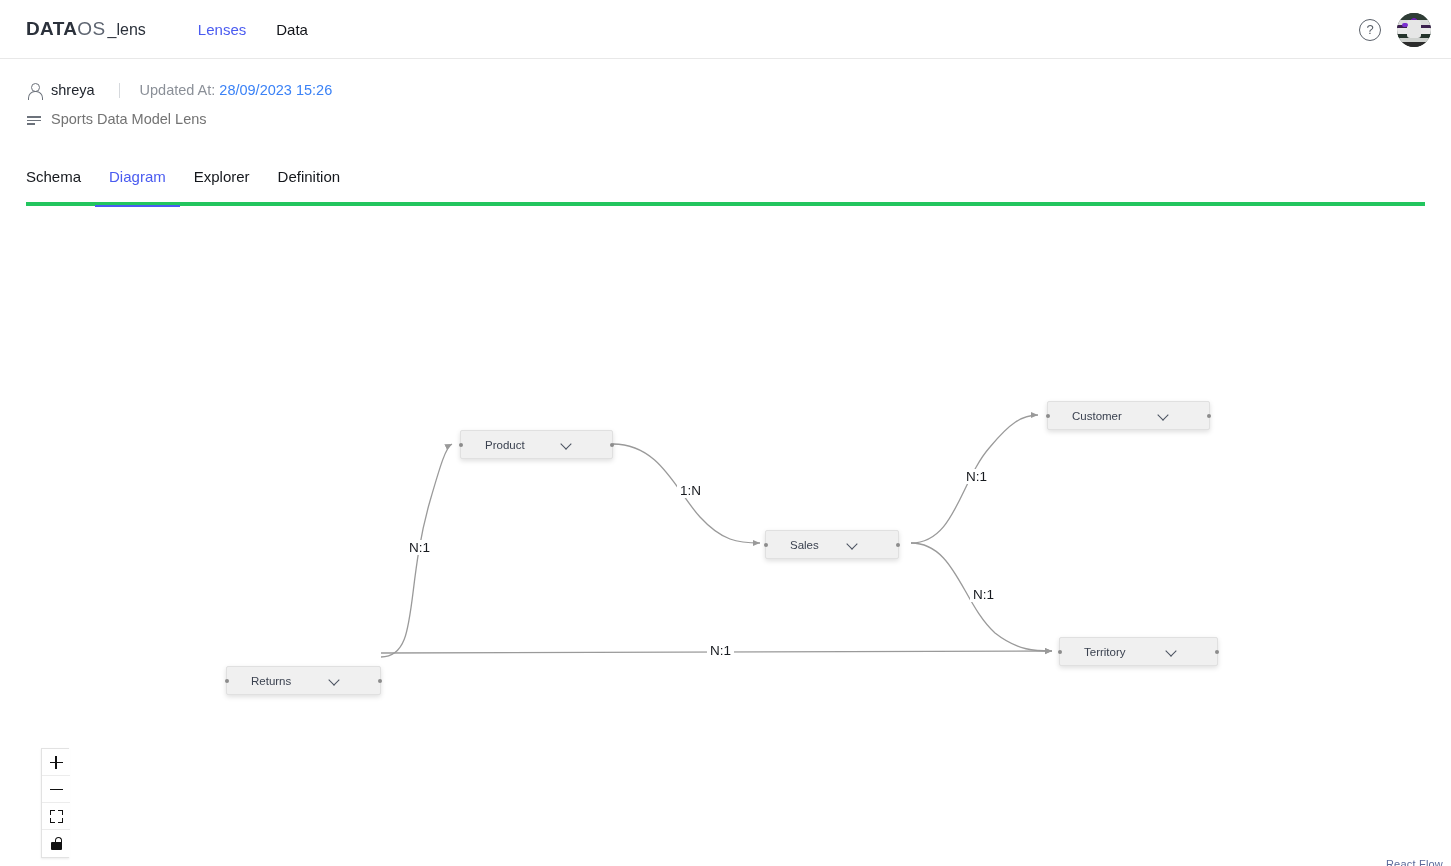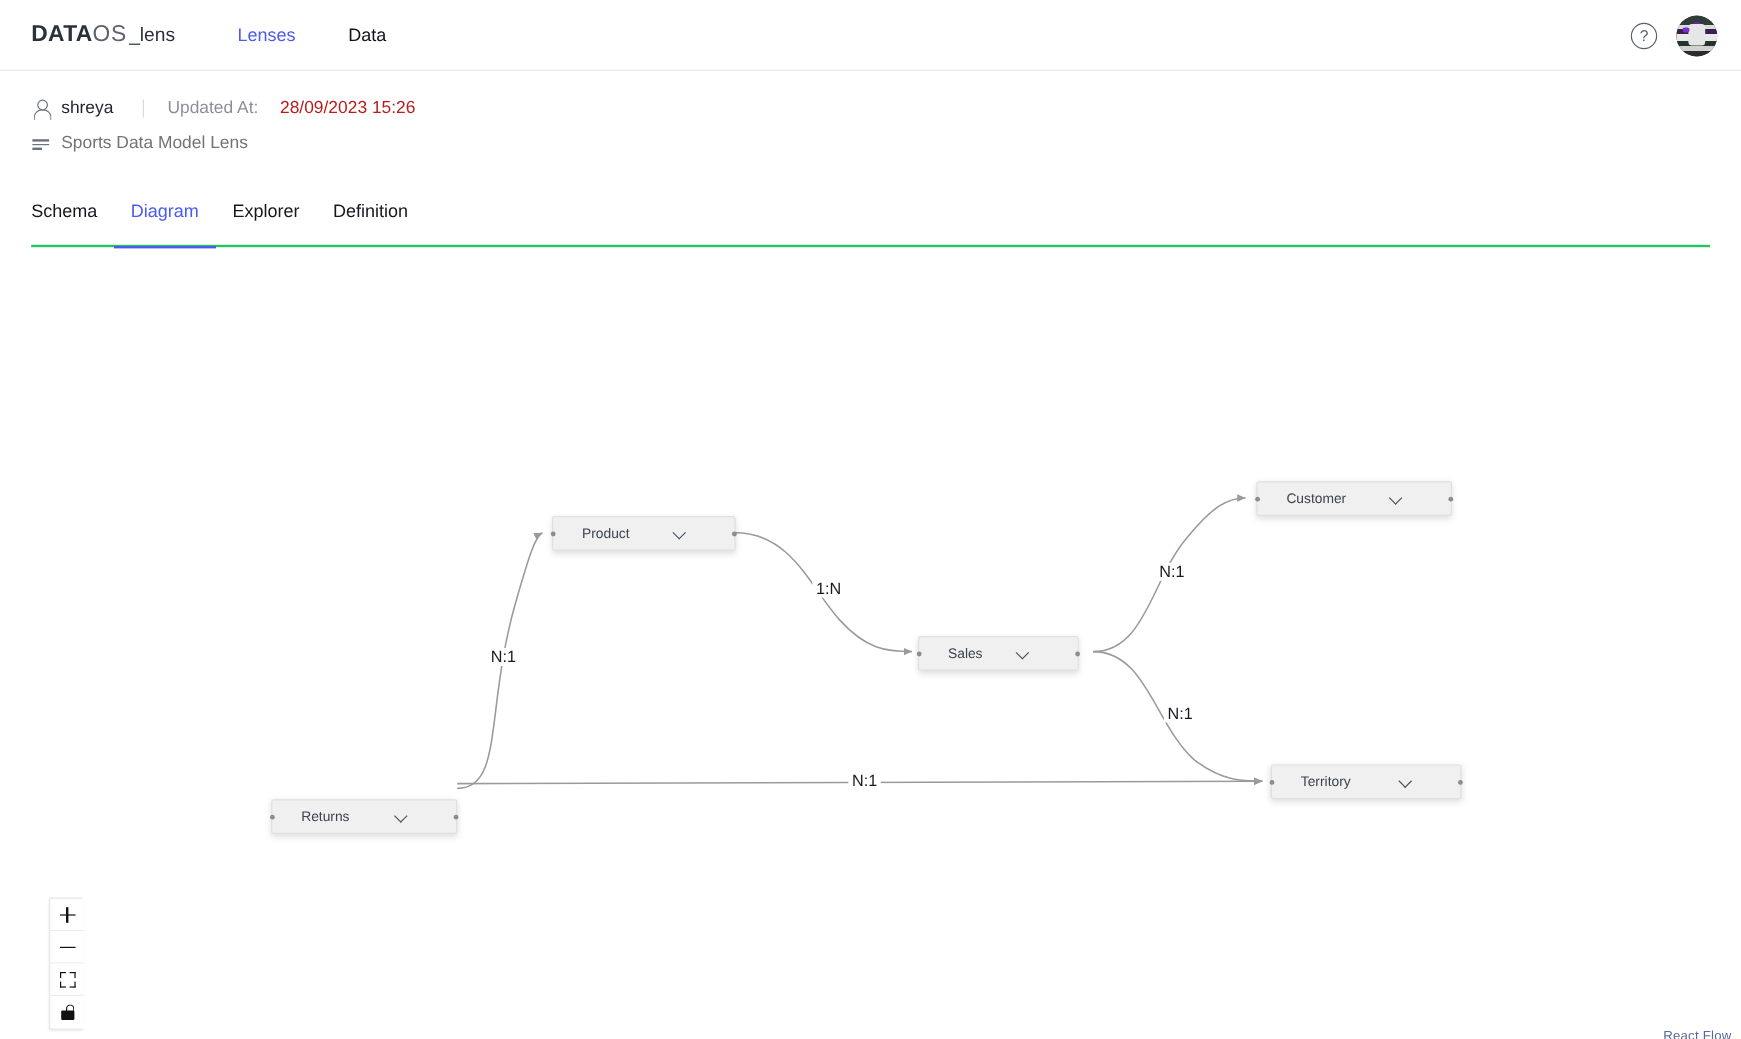--- a/index.html
+++ b/index.html
@@ -40,21 +40,21 @@
   }
   .logo-lens {
     font-size: 16px;
     font-weight: 400;
     color: #2b313b;
     margin-left: 2px;
   }
   .nav {
     display: flex;
     align-items: center;
-    gap: 44px;
+    gap: 30px;
     margin-left: 52px;
   }
   .nav-item {
     font-size: 15px;
     color: #111318;
     cursor: pointer;
   }
   .nav-item.active { color: #4a5bf0; }
 
   .topbar-right {
@@ -121,41 +121,41 @@
     width:13px; height:8px;
     border:1.3px solid #6c727b; border-bottom:none;
     border-radius:7px 7px 0 0;
   }
   .meta-user { color: #21262e; }
   .meta-divider {
     width: 1px; height: 15px; background: #d6d9dd;
     margin: 0 20px 0 24px;
   }
   .meta-updated-label { color: #8b9098; }
-  .meta-updated-value { color: #b91c1c; margin-left: 18px; }
+  .meta-updated-value { color: #3b82f6; margin-left: 4px; }
 
   .desc-row {
     display: flex;
     align-items: center;
     font-size: 14.5px;
     color: #737373;
     height: 22px;
   }
   .icon-lines { width: 16px; height: 16px; margin-right: 9px; position: relative; flex:none; }
   .icon-lines i {
     position: absolute; left: 1px; height: 1.5px; background: #6c727b; display:block;
   }
   .icon-lines i:nth-child(1){ top: 5px; width: 14px; }
   .icon-lines i:nth-child(2){ top: 8.5px; width: 14px; }
   .icon-lines i:nth-child(3){ top: 12px; width: 8px; }
 
   
   .tabs {
     margin: 33px 26px 0 26px;
-    border-bottom: 2px solid #22c55e;
+    border-bottom: 4px solid #22c55e;
     display: flex;
     gap: 0;
     height: 43px;
   }
   .tab {
     font-size: 15px;
     color: #14171c;
     padding: 0 14px;
     height: 43px;
     line-height: 28px;

